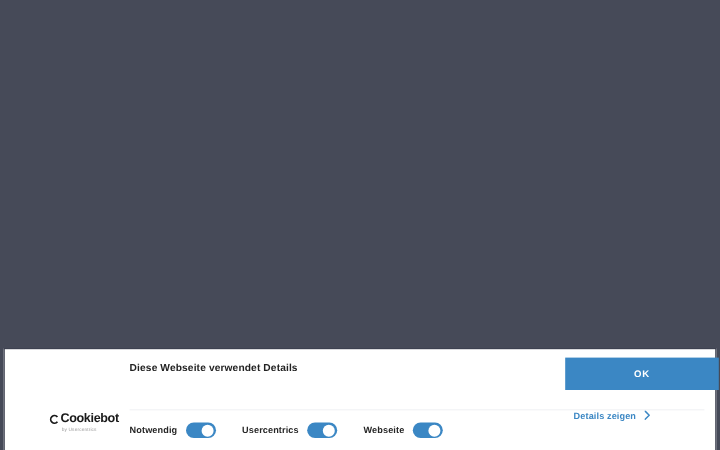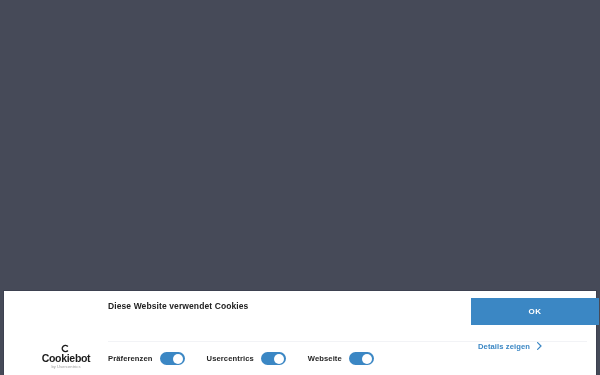--- a/index.html
+++ b/index.html
@@ -128,21 +128,20 @@
     line-height: 1;
   }
   .logo-main {
     display: flex;
     align-items: center;
     justify-content: flex-end;
     font-size: 10.5px;
     font-weight: bold;
     color: #1a1a1a;
     letter-spacing: -0.3px;
-    flex-direction: column;
   }
   .logo-c {
     display: inline-block;
     width: 9px;
     height: 9px;
     position: relative;
     margin-right: 0.5px;
   }
   .logo-sub {
     font-size: 4px;
@@ -223,21 +222,21 @@
 
 <div id="page" style="background: rgb(70, 74, 88);">
 
   <div id="backdrop" style="background: rgb(70, 74, 88);"></div>
 
   <div id="cookie-banner">
 
     <div class="banner-top">
 
       <div class="banner-texts">
-        <div class="banner-heading">Diese Website verwendet Cookies</div>
+        <div class="banner-heading">Diese Webseite verwendet Details</div>
       </div>
 
       <button class="ok-button" style="background: rgb(59, 135, 196);">
         <span>OK</span>
       </button>
     </div>
 
     <div class="banner-divider"></div>
 
     <div class="banner-bottom">
@@ -249,27 +248,27 @@
               <path d="M16.5 4.6A8.6 8.6 0 1 0 16.5 15.4L13.9 13.3A5.3 5.3 0 1 1 13.9 6.7Z" fill="#1a1a1a"></path>
             </svg>
           </span>
           <span>Cookiebot</span>
         </div>
         <div class="logo-sub">by Usercentrics</div>
       </div>
 
       <div class="toggle-group">
 
-
         <div class="toggle-item">
-          <span class="toggle-label">Präferenzen</span>
+          <span class="toggle-label">Notwendig</span>
           <span class="toggle-switch" style="background: rgb(59, 135, 196);">
             <span class="toggle-knob"></span>
           </span>
         </div>
+
 
         <div class="toggle-item">
           <span class="toggle-label">Usercentrics</span>
           <span class="toggle-switch" style="background: rgb(59, 135, 196);">
             <span class="toggle-knob"></span>
           </span>
         </div>
 
         <div class="toggle-item">
           <span class="toggle-label">Webseite</span>

